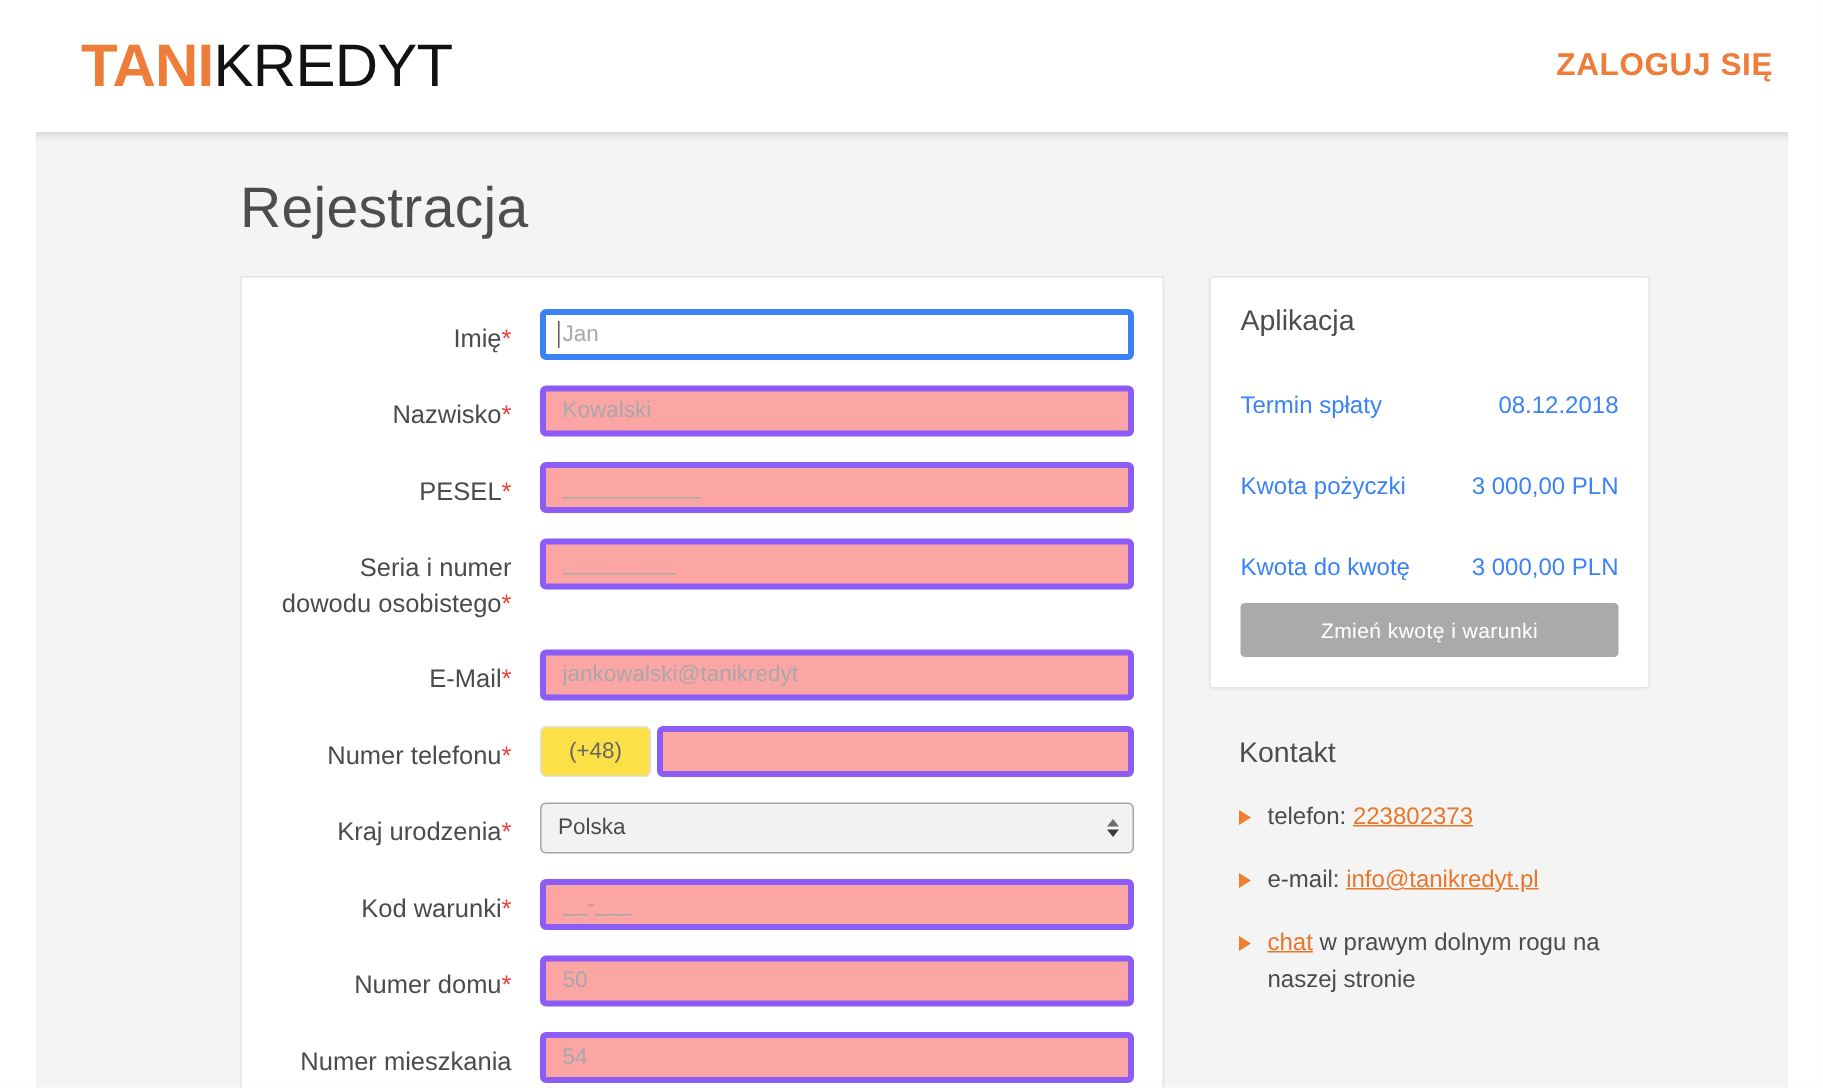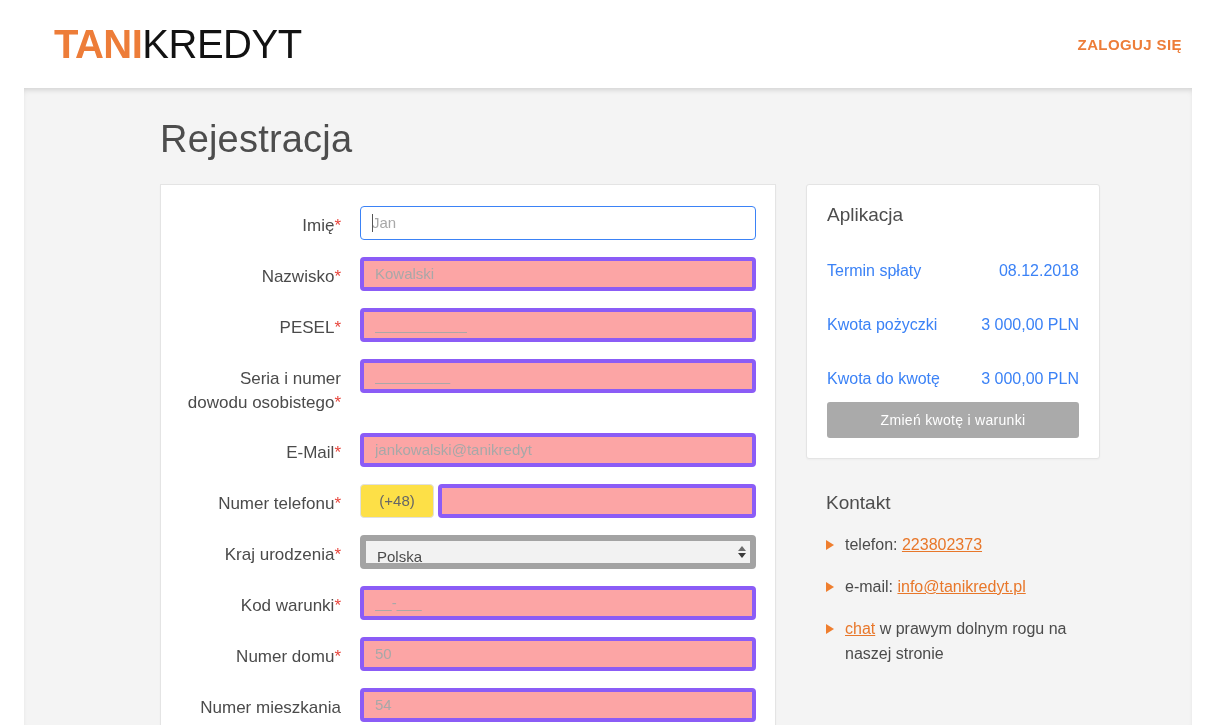--- a/index.html
+++ b/index.html
@@ -33,21 +33,21 @@
     line-height: 1;
     white-space: nowrap;
     user-select: none;
   }
   .logo .logo-a { color: #ed7d39; font-weight: bold; }
   .logo .logo-b { color: #121212; font-weight: 400; }
 
   .login-link {
     color: #ed7d39;
     font-weight: bold;
-    font-size: 15px;
+    font-size: 21px;
     letter-spacing: 0.4px;
     text-decoration: none;
     cursor: pointer;
     white-space: nowrap;
     margin-left: 29px;
   }
 
   
   .page-wrap {
     position: absolute;
@@ -112,21 +112,21 @@
     border-radius: 4px;
     padding: 0 11px;
     font-family: "Liberation Sans", sans-serif;
     font-size: 15px;
     color: #555;
     outline: none;
   }
   .txt-input::placeholder { color: #a8a8a8; opacity: 1; }
   .txt-input.focused {
     background: #ffffff;
-    border: 1px solid #3b82f6;
+    border: 4px solid #3b82f6;
   }
   .focus-wrap { position: relative; }
   .caret {
     position: absolute;
     left: 12px; top: 8px;
     width: 1px; height: 18px;
     background: #555;
   }
 
   .input-group { display: flex; }
@@ -145,21 +145,21 @@
     padding: 0 10px;
   }
   .input-group .txt-input { flex: 1 1 auto; }
 
   .select-wrap { position: relative; }
   .sel-input {
     display: block;
     width: 100%;
     height: 34px;
     background: #f2f2f2;
-    border: 6px solid #a3a3a3;
+    border: 1px solid #a3a3a3;
     border-radius: 4px;
     padding: 0 26px 0 11px;
     font-family: "Liberation Sans", sans-serif;
     font-size: 15px;
     color: #4b4b4b;
     line-height: 32px;
     -webkit-appearance: none;
     appearance: none;
     outline: none;
   }

